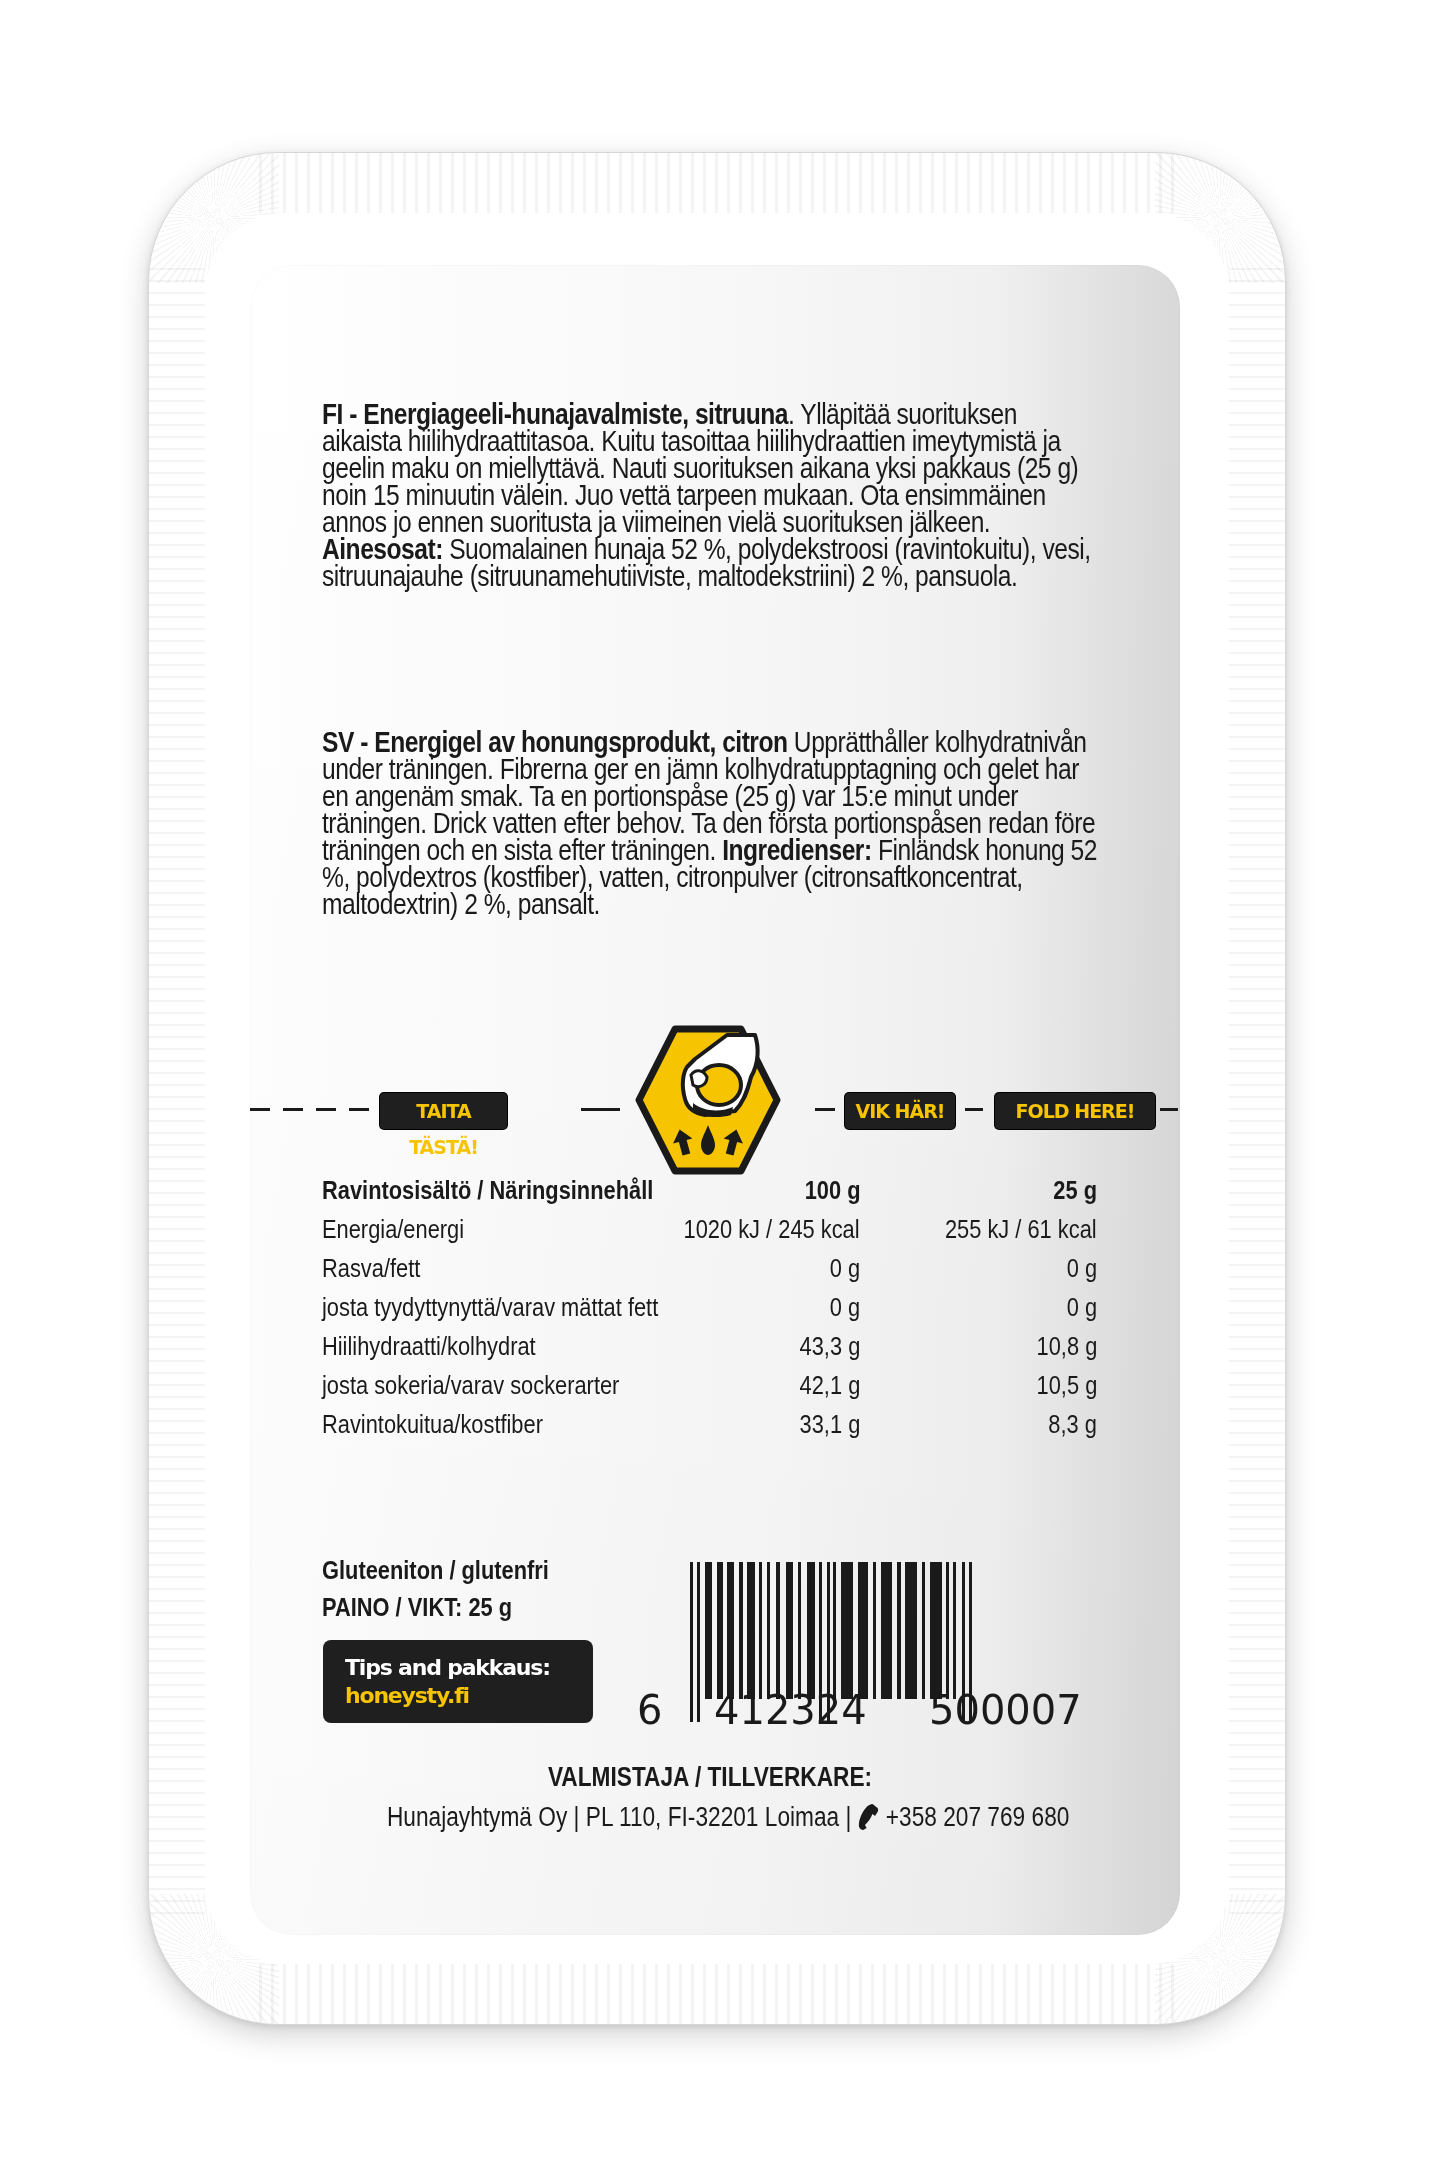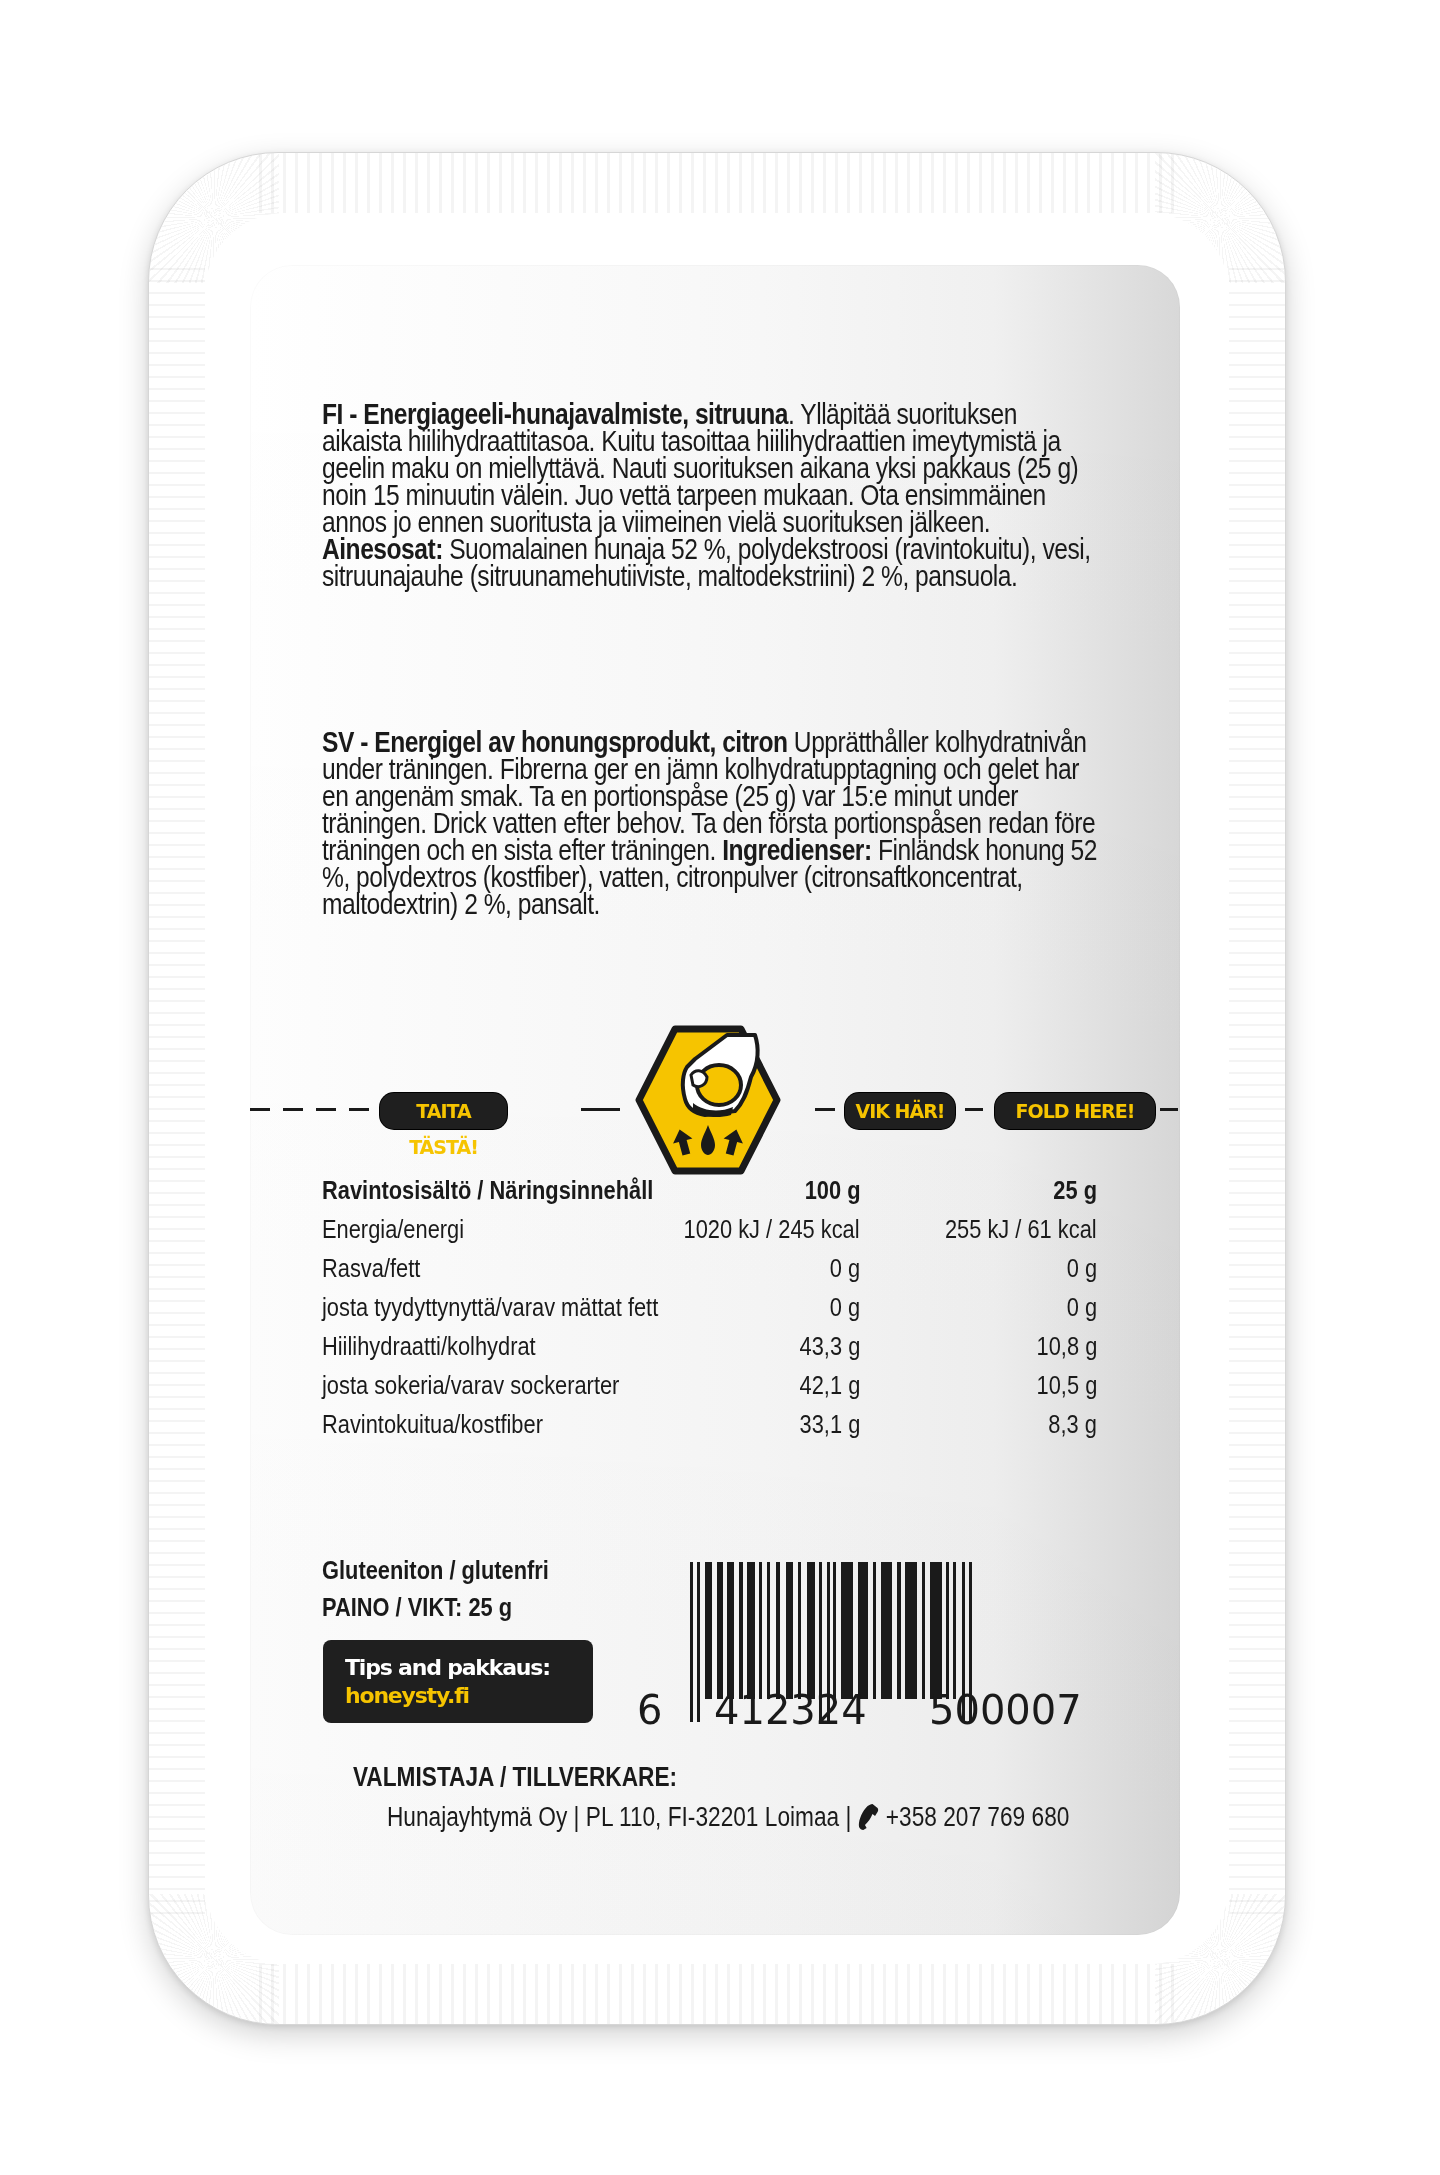--- a/index.html
+++ b/index.html
@@ -67,21 +67,21 @@
     }
     .desc b { font-weight: 700; }
     .desc-fi { top: 400px; }
     .desc-sv { top: 728px; }
     .narrow { display: inline-block; transform: scaleX(0.82); transform-origin: left top; width: 122%; }
 
     
     .fold-row { position: absolute; left: 250px; top: 1015px; width: 930px; height: 170px; }
     .dash { position: absolute; top: 93px; height: 3px; background: #1a1a1a; }
     .badge {
-      position: absolute; top: 78px; height: 36px; border-radius: 14px;
+      position: absolute; top: 78px; height: 36px; border-radius: 4px;
       background: #1f1f1f; color: #f6c400;
       font-family: "DejaVu Sans", sans-serif; font-weight: 900;
       font-size: 19px; line-height: 36px; text-align: center;
       letter-spacing: -1px;
       box-shadow: 0 0 0 1px #000;
     }
     .hex-wrap { position: absolute; left: 373px; top: 0; width: 170px; height: 170px; }
 
     
     .nutri { position: absolute; left: 322px; top: 1171px; width: 775px; }
@@ -105,21 +105,21 @@
     }
     .tips .t1 { color: #ffffff; }
     .tips .t2 { color: #f6c400; }
 
     .barcode { position: absolute; left: 635px; top: 1562px; width: 460px; height: 170px; }
     .barcode-digits {
       position: absolute; top: 1690px; font-family: "DejaVu Sans", sans-serif;
       font-size: 40px; color: #1a1a1a; line-height: 40px;
     }
 
-    .maker-title { position: absolute; left: 322px; width: 775px; top: 1762px; text-align: left; font-size: 27px; font-weight: 700; }
+    .maker-title { position: absolute; left: 322px; width: 775px; top: 1762px; text-align: center; font-size: 27px; font-weight: 700; }
     .maker-line { position: absolute; left: 322px; width: 775px; top: 1802px; text-align: center; font-size: 27px; white-space: nowrap; }
     .maker-title .sq, .maker-line .sq { transform-origin: center center; }
   </style>
 </head>
 <body>
 
 <div class="sachet">
   <div class="crimp-top"></div>
   <div class="crimp-bottom"></div>
   <div class="crimp-left"></div>

